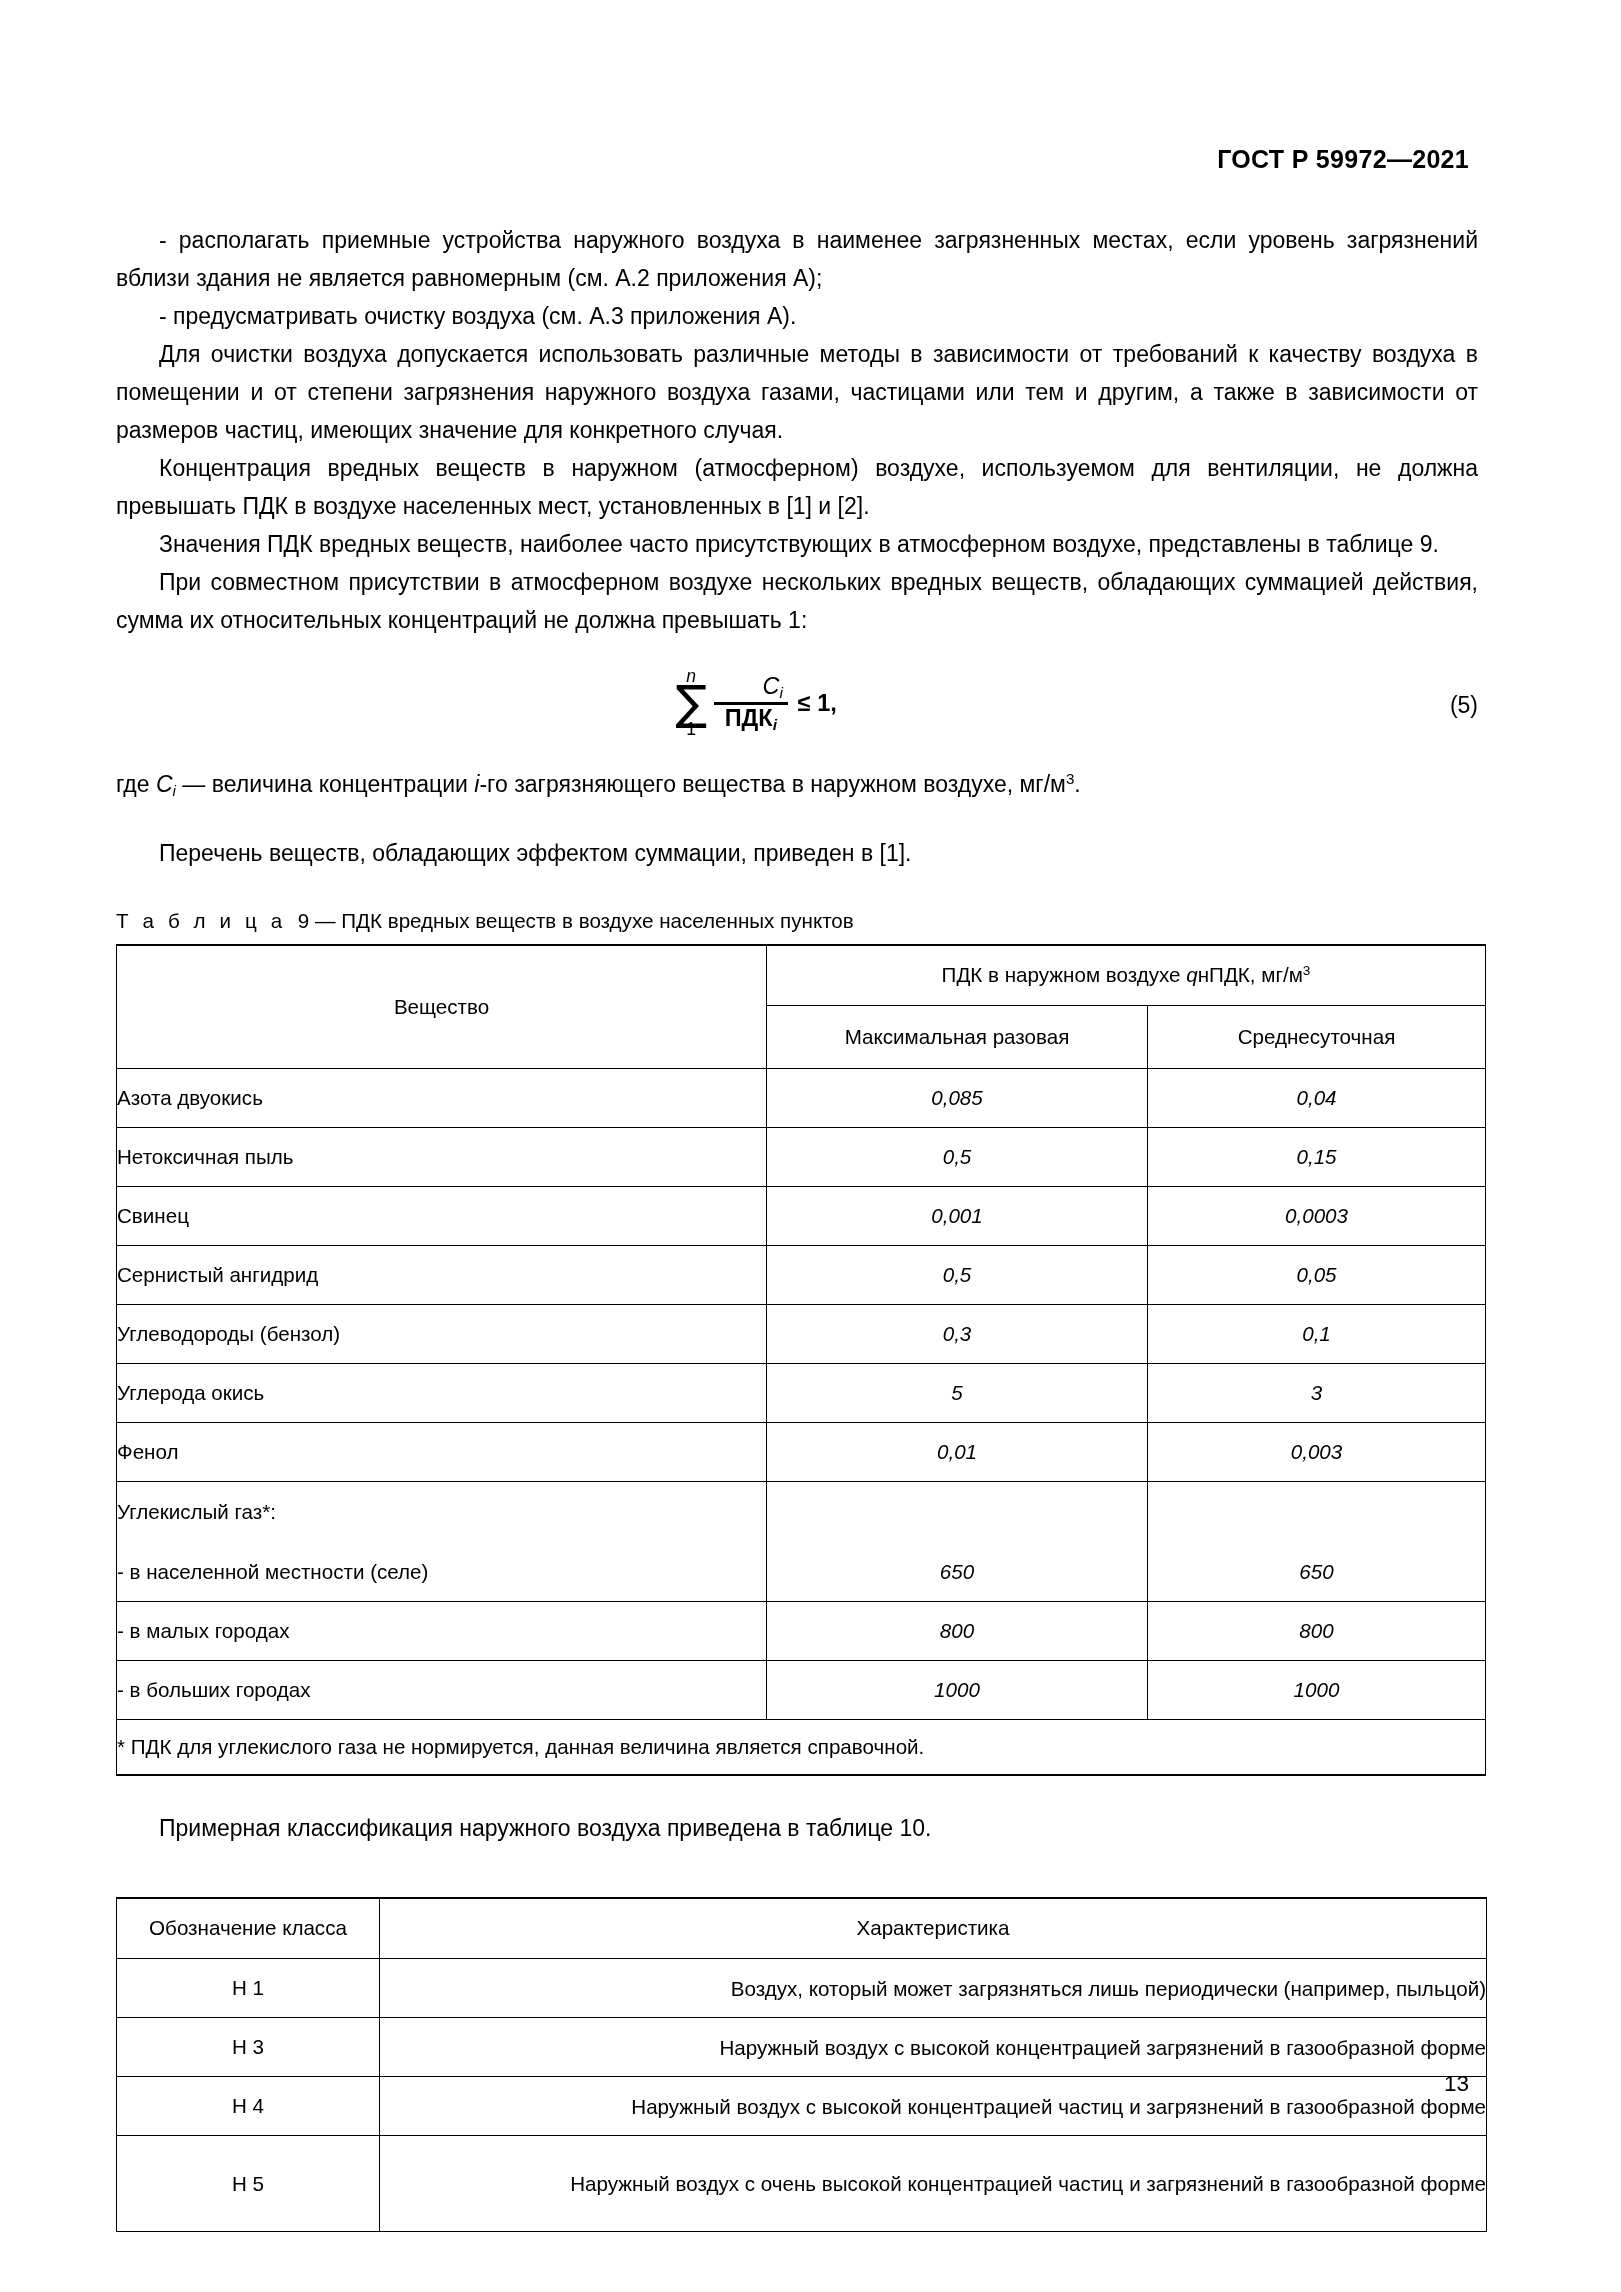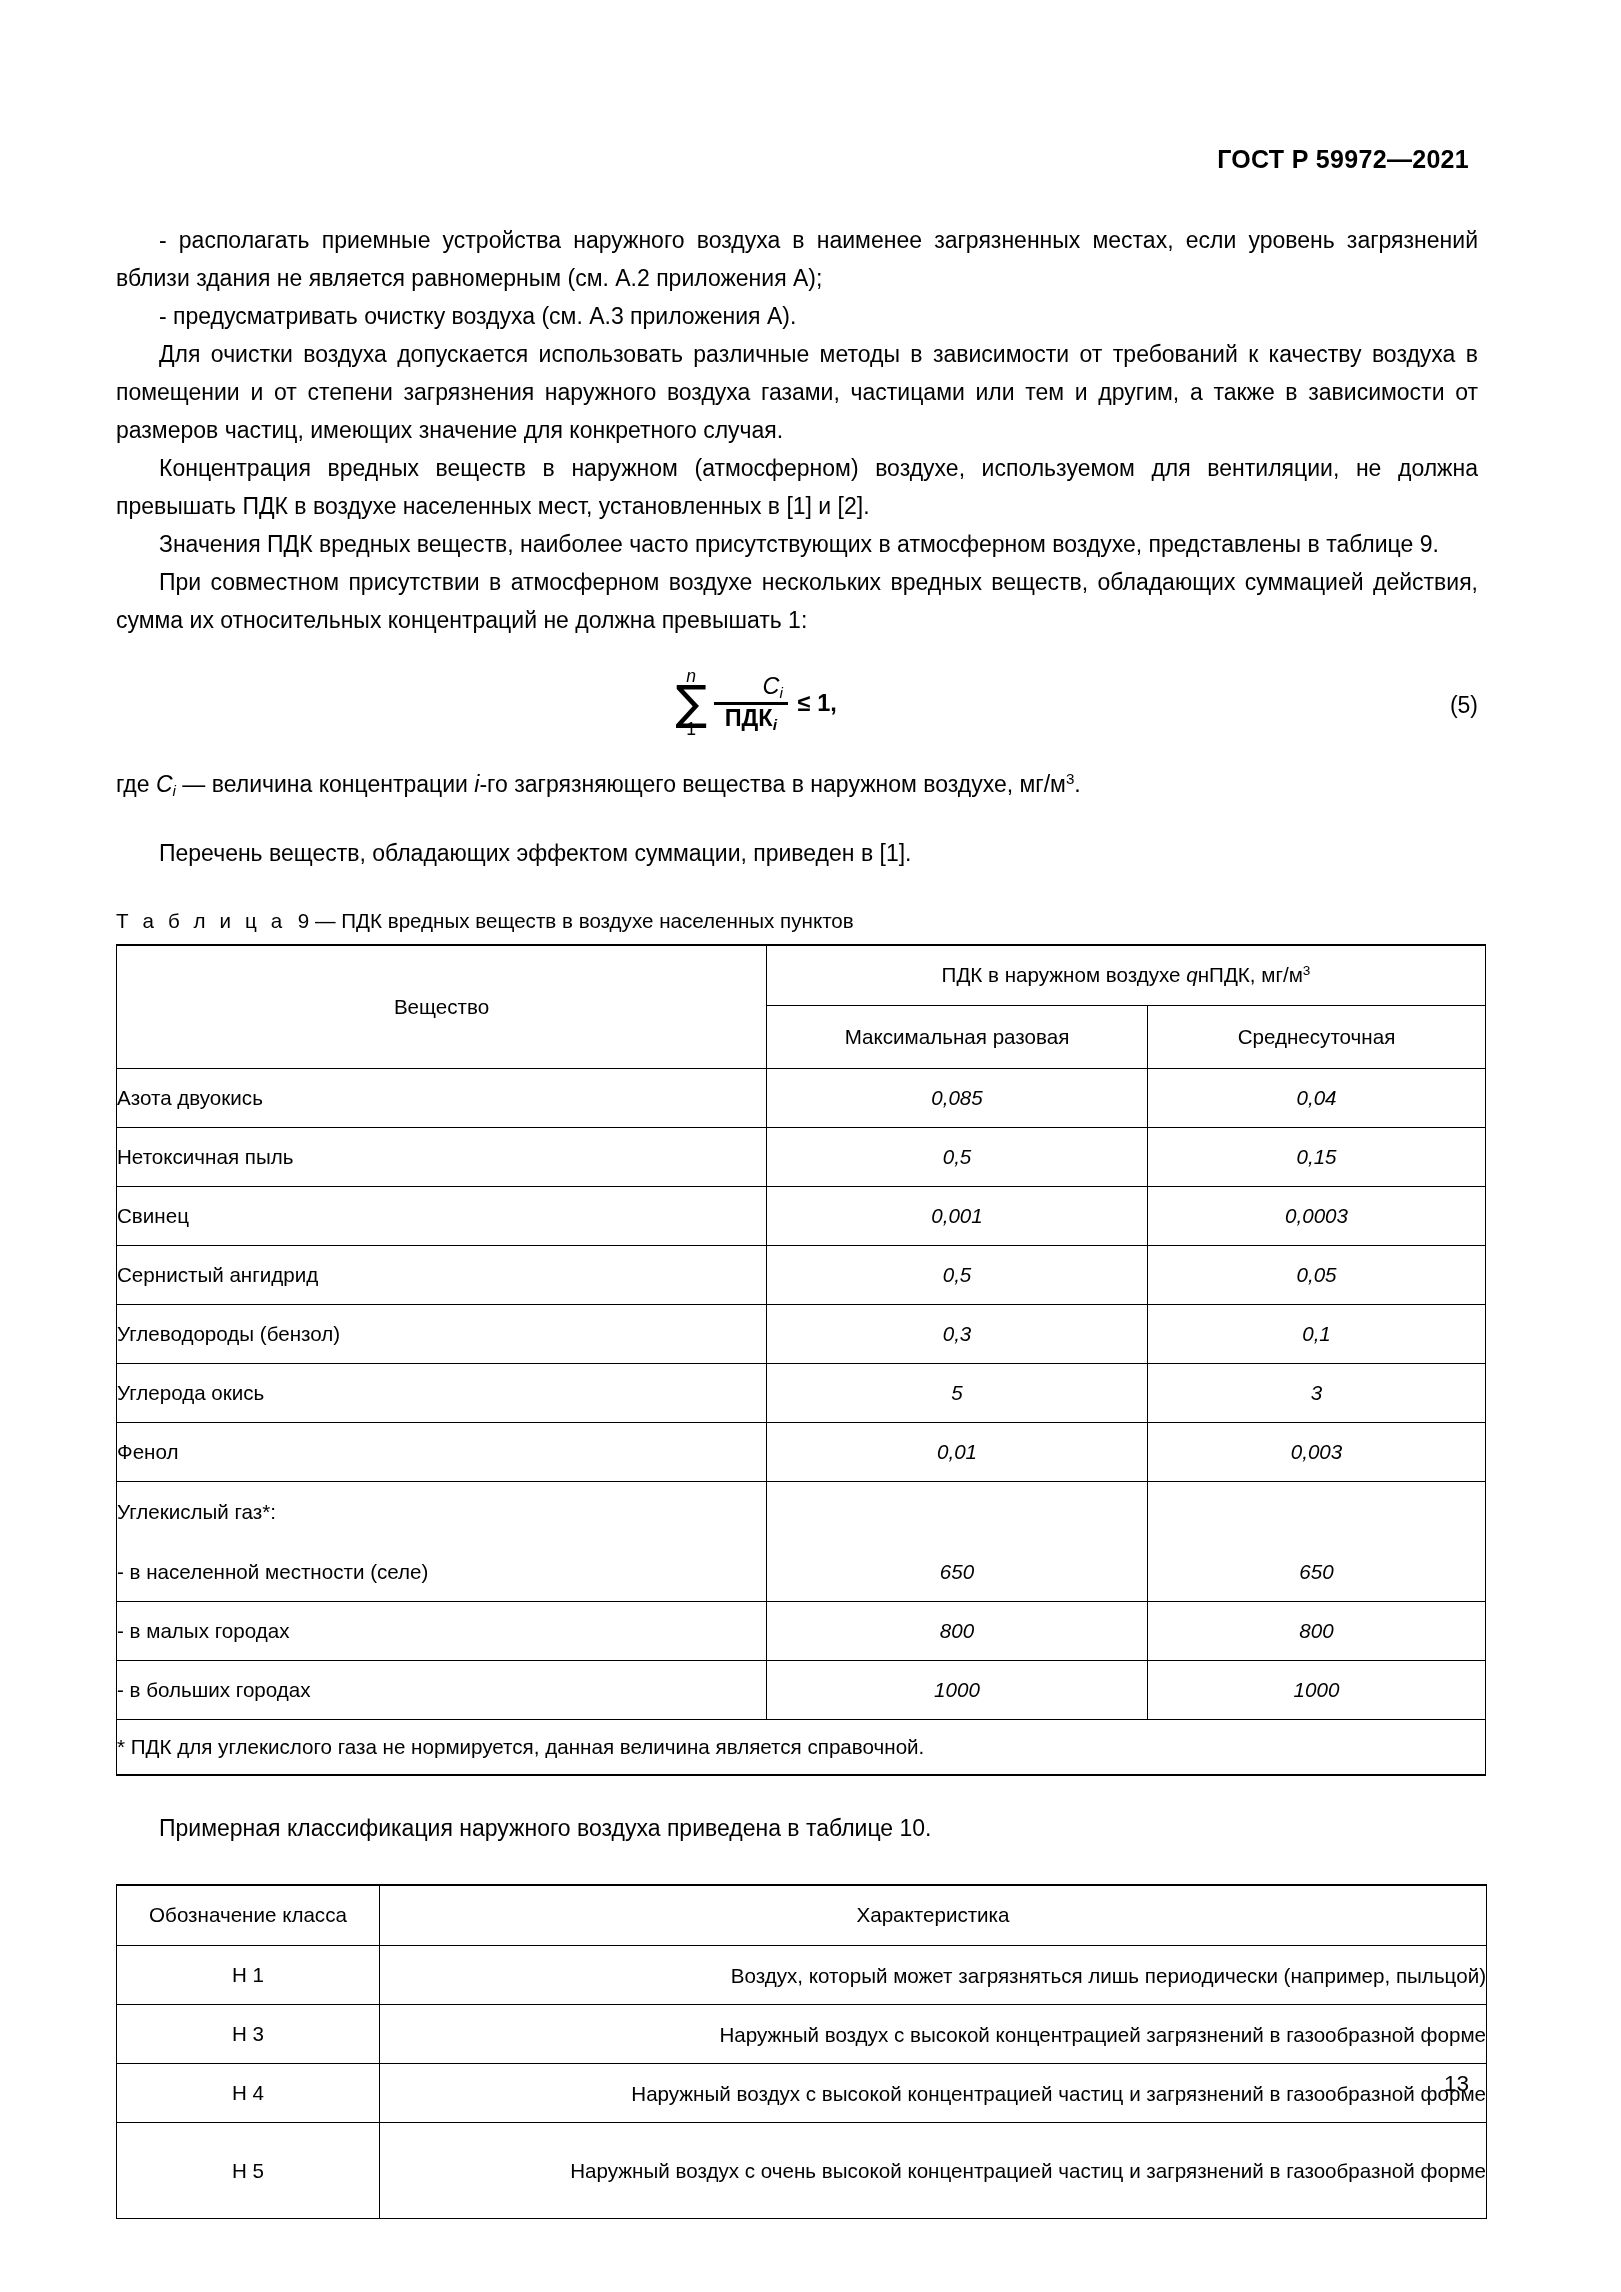--- a/index.html
+++ b/index.html
@@ -126,21 +126,21 @@
   .cell-pad-l { padding: 12.7px 9.8px 12.7px 15.7px; text-align: left; margin-left: 20px; }
   .cell-center { padding: 12.7px 7.8px; text-align: center; font-style: italic; }
   .hdr-cell { text-align: center; padding: 12.7px 7.8px; }
   .t9-r { height: 59px; }
   .note-cell { padding: 12.7px 7.8px 12.7px 43px; text-align: left; }
   .t10-class { text-align: center; padding: 13.7px 5.9px; }
   .t10-desc { text-align: right; padding: 13.7px 13.7px 13.7px 17.6px; line-height: 35px; }
   .between-text {
     font-size: 23px;
     line-height: 38px;
-    margin: 33px 0 37px 0;
+    margin: 33px 0 50px 0;
     text-indent: 43px;
   }
   .pagenum {
     position: absolute;
     right: 152px;
     top: 2071px;
     font-size: 22.5px;
   }
   .heavy-bottom td { border-bottom-width: 2.5px; }
 </style>

